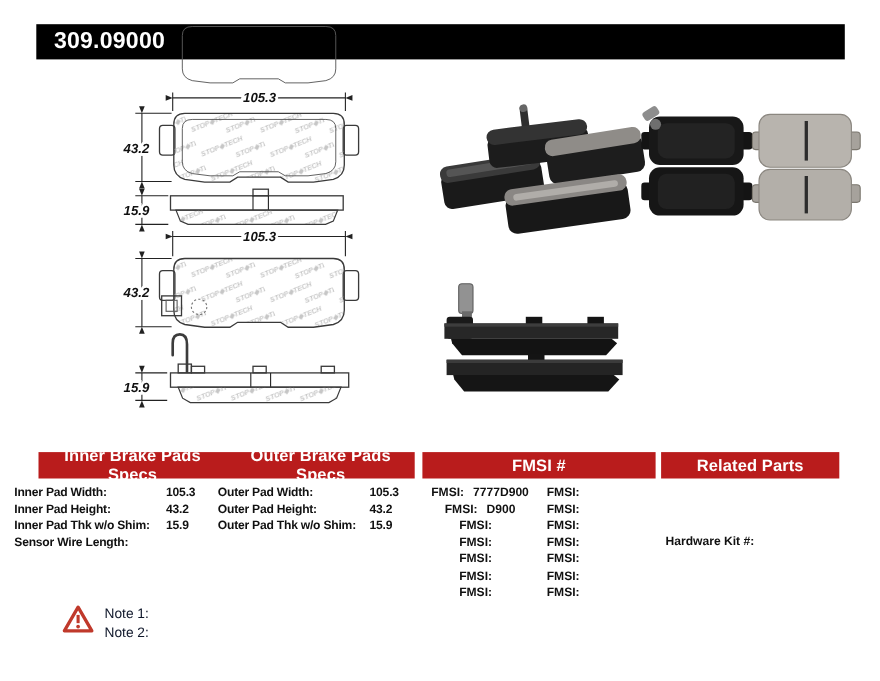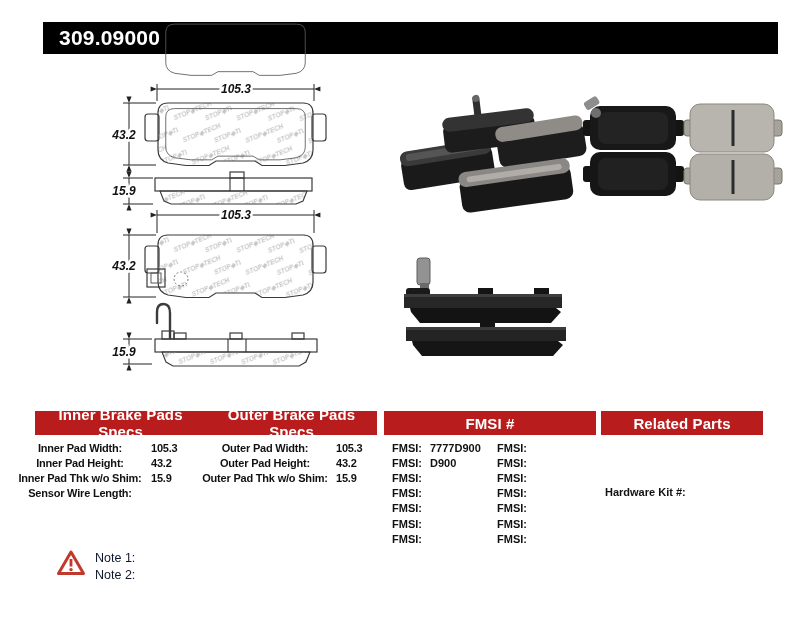--- a/index.html
+++ b/index.html
@@ -4,21 +4,21 @@
 <style>
   html,body{margin:0;padding:0;}
   body{
     width:800px;height:619px;background:#ffffff;position:relative;overflow:hidden;
     font-family:"Liberation Sans",sans-serif;color:#111;
   }
   
   .header-bar{
     position:absolute;left:33px;top:22px;width:735px;height:32px;background:#000;
     color:#fff;display:flex;justify-content:space-between;align-items:center;
-    padding:0 16px;box-sizing:border-box;font-weight:bold;font-size:21px;letter-spacing:.2px;margin-left:10px;
+    padding:0 16px;box-sizing:border-box;font-weight:bold;font-size:21px;letter-spacing:.2px;
   }
   
   #diagram-layer{position:absolute;left:0;top:0;}
   .dim-label{
     font-family:"Liberation Sans",sans-serif;font-style:italic;font-weight:bold;
     font-size:12px;fill:#111;paint-order:stroke;stroke:#fff;stroke-width:5px;
     text-anchor:middle;
   }
   .dline{stroke:#222;stroke-width:1;fill:none;}
   .outline{stroke:#3a3a3a;stroke-width:1.2;fill:none;}
@@ -28,26 +28,26 @@
     position:absolute;top:411px;height:24px;background:#b91c1c;color:#fff;font-weight:bold;
     font-size:15px;display:flex;align-items:center;justify-content:center;letter-spacing:.1px;
   }
   #hdr-specs{left:35px;width:342px;}
   #hdr-specs span{flex:1;text-align:center;}
   #hdr-fmsi{left:384px;width:212px;}
   #hdr-related{left:601px;width:162px;}
   
   .spec-col{position:absolute;top:440px;font-size:11px;font-weight:bold;letter-spacing:-.2px;}
   .spec-row{display:flex;height:15.2px;align-items:center;}
-  .spec-row .lbl{flex:1;text-align:center;white-space:nowrap;}
+  .spec-row .lbl{flex:1;text-align:left;white-space:nowrap;}
   .spec-row .val{width:42px;padding-left:4px;text-align:left;white-space:nowrap;}
   #inner-specs{left:13px;width:180px;}
   #outer-specs{left:198px;width:180px;}
   .fmsi-col{position:absolute;top:440px;font-size:11px;font-weight:bold;}
-  .fmsi-row{display:flex;height:15.2px;align-items:center;}
+  .fmsi-row{display:flex;height:15.2px;align-items:center;justify-content:center;}
   .fmsi-row .flbl{width:36px;}
   .fmsi-row .fval{padding-left:2px;white-space:nowrap;}
   #fmsi-col1{left:392px;}
   #fmsi-col2{left:497px;}
   #related-col{left:605px;top:440px;position:absolute;font-size:11px;font-weight:bold;}
   .rel-row{height:15.2px;display:flex;align-items:center;margin-top:44px;}
   
   #warning-icon{position:absolute;left:56px;top:549px;}
   .note-line{position:absolute;left:95px;display:flex;align-items:baseline;}
   #note1{top:551px;}

